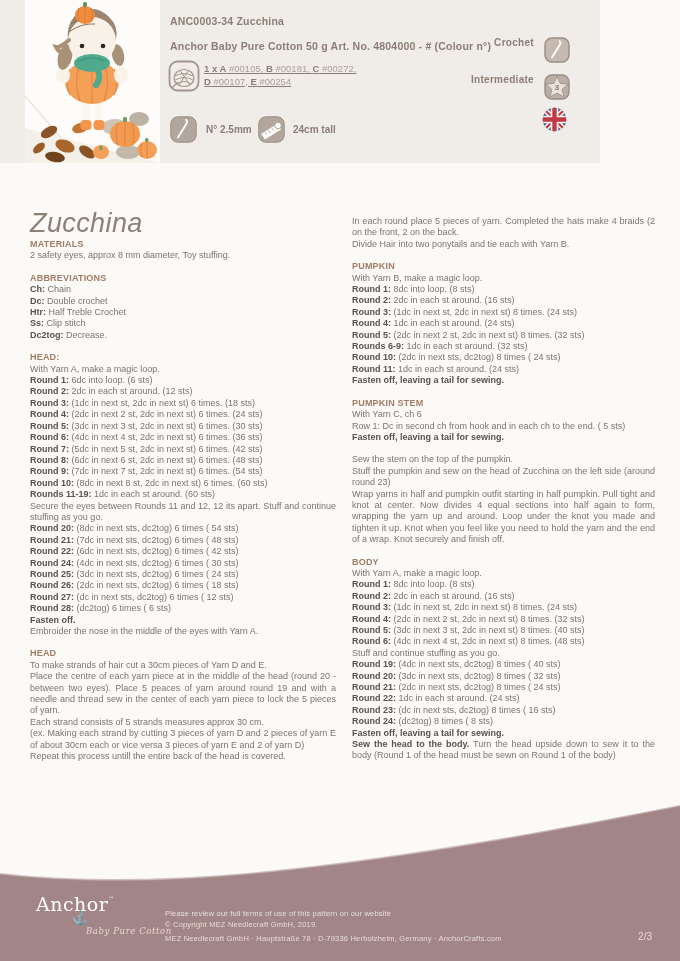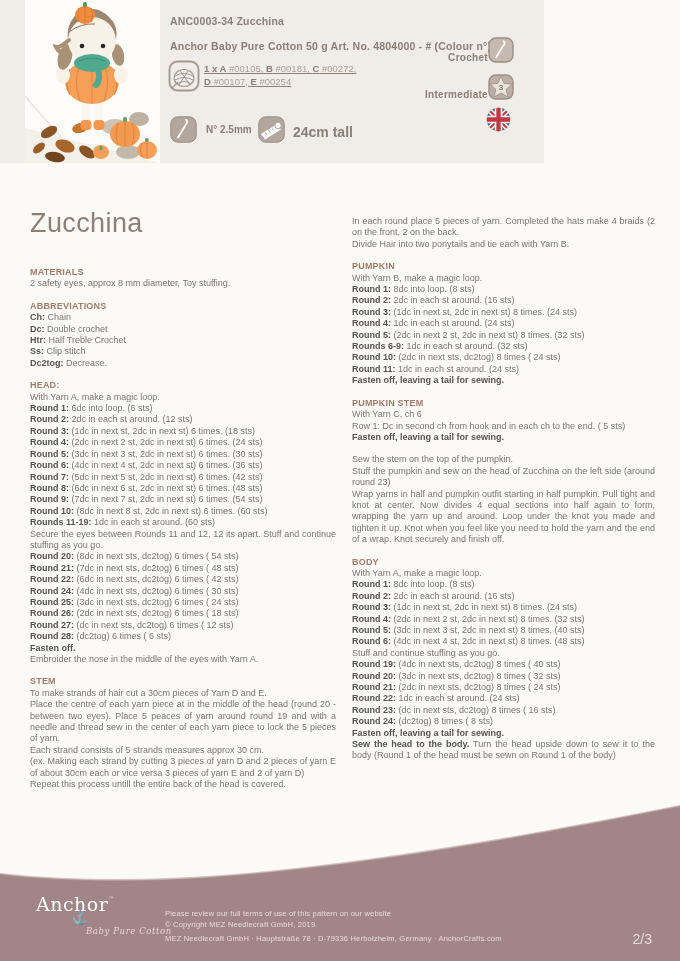--- a/index.html
+++ b/index.html
@@ -3,59 +3,59 @@
 <meta charset="utf-8">
 <style>
   html,body{margin:0;padding:0;}
   body{
     width:680px;height:961px;position:relative;overflow:hidden;
     background:#fbfaf7;
     font-family:"Liberation Sans",sans-serif;
     -webkit-font-smoothing:antialiased;
   }
   
-  .header{position:absolute;left:0;top:0;width:544px;height:163px;background:#f0ede8;}
+  .header{position:absolute;left:0;top:0;width:600px;height:163px;background:#f0ede8;}
   .photo{position:absolute;left:25px;top:0;width:135px;height:163px;}
   .pattern-id{position:absolute;left:170px;top:15px;font-size:10.5px;font-weight:bold;color:#8b7e75;letter-spacing:.2px;}
   .product-line{position:absolute;left:170px;top:40px;font-size:10.5px;font-weight:bold;color:#8b7e75;letter-spacing:.2px;}
   .yarn-icon{position:absolute;left:168px;top:60px;}
   .yarn-text{position:absolute;left:204px;top:63px;}
   .yarn-line{font-size:9.5px;line-height:12.5px;font-weight:bold;color:#8b7e75;text-decoration:underline;}
   .yarn-line .light{font-weight:normal;color:#aba098;}
   .tool-hook{position:absolute;left:170px;top:116px;}
   .hook-size{position:absolute;left:206px;top:124px;font-size:10px;font-weight:bold;color:#8b7e75;}
   .tool-tape{position:absolute;left:258px;top:116px;}
-  .finished-size{position:absolute;left:293px;top:124px;font-size:14px;font-weight:bold;color:#8b7e75;}
-  .badge-row{position:absolute;display:flex;align-items:flex-end;}
+  .finished-size{position:absolute;left:293px;top:124px;font-size:10px;font-weight:bold;color:#8b7e75;}
+  .badge-row{position:absolute;display:flex;align-items:flex-start;gap:10px;}
   .badge-row .blabel{font-size:10px;font-weight:bold;color:#8b7e75;letter-spacing:.3px;}
   .row-craft{top:37px;right:30px;}
   .row-level{top:74px;right:30px;}
   .flag{position:absolute;top:107px;right:33px;width:25px;height:25px;}
   
   .col{position:absolute;}
   .col-left{left:30px;top:208px;width:306px;}
   .col-right{left:352px;top:216px;width:303px;}
-  h1.title{margin:0 0 28px 0;font-size:27px;font-weight:400;color:#8d8077;letter-spacing:.4px;}
+  h1.title{margin:0 0 0 0;font-size:27px;font-weight:400;color:#8d8077;letter-spacing:.4px;font-style:italic;}
   .section{margin:0;}
   .section + .section{margin-top:11px;}
   .col-right .section:first-child{margin-top:0;}
   .sec-heading{font-size:9px;line-height:11.4px;font-weight:bold;color:#a17c68;letter-spacing:.2px;}
   .line{font-size:9px;line-height:11.4px;color:#7b7571;}
   .line b{color:#58534f;}
   .para{text-align:justify;}
   
   .footer-wave{position:absolute;left:0;bottom:0;width:680px;height:171px;}
   .logo{position:absolute;left:36px;top:893px;width:130px;height:60px;color:#fff;}
   .logo-main{font-family:"DejaVu Serif","Liberation Serif",serif;font-size:19px;letter-spacing:.5px;}
   .logo-main sup{font-size:6px;vertical-align:10px;}
   .logo-anchor{position:absolute;left:36px;top:17px;font-size:13px;transform:rotate(14deg);color:#fff;}
   .logo-sub{position:absolute;left:50px;top:33px;font-family:"DejaVu Serif","Liberation Serif",serif;font-style:italic;font-size:8.5px;color:#e8d7d1;letter-spacing:.6px;white-space:nowrap;}
   .footer-text{position:absolute;left:165px;top:908px;font-size:7.5px;line-height:11px;color:#e9dcd6;letter-spacing:.2px;}
   .footer-text .address{margin-top:3px;}
-  .page-num{position:absolute;right:28px;top:931px;font-size:14px;color:#eadcd6;}
+  .page-num{position:absolute;right:28px;top:931px;font-size:10px;color:#eadcd6;}
 </style>
 </head>
 <body>
 
 <div class="header">
 
   <svg class="photo" viewBox="0 0 135 163" aria-hidden="true">
     <rect width="135" height="163" fill="#fdfcfa"></rect>
     <path d="M0,96 L58,163" stroke="#eae4dc" stroke-width="1.5" fill="none"></path>
     <polygon points="0,128 135,163 0,163" fill="#f3efe9"></polygon>
@@ -204,21 +204,21 @@
         <div class="line"><b>Round 22:</b> (6dc in next  sts, dc2tog) 6 times ( 42 sts)</div>
         <div class="line"><b>Round 24:</b> (4dc in next  sts, dc2tog) 6 times ( 30 sts)</div>
         <div class="line"><b>Round 25:</b> (3dc in next  sts, dc2tog) 6 times ( 24 sts)</div>
         <div class="line"><b>Round 26:</b> (2dc in next  sts, dc2tog) 6 times ( 18 sts)</div>
         <div class="line"><b>Round 27:</b> (dc in next  sts, dc2tog) 6 times ( 12 sts)</div>
         <div class="line"><b>Round 28:</b> (dc2tog) 6 times ( 6 sts)</div>
         <div class="line"><b>Fasten off.</b></div>
         <div class="line">Embroider the nose in the middle of the eyes with Yarn A.</div>
       </div>
       <div class="section">
-        <div class="sec-heading">STEM</div>
+        <div class="sec-heading">HEAD</div>
         <div class="line">To make strands of hair cut a 30cm pieces of Yarn D and E.</div>
         <div class="line para">Place the centre of each  yarn piece at in the middle of the head (round 20 - between two eyes). Place 5 peaces of yarn around round 19 and with a needle and thread sew in the center of each yarn piece to lock the 5 pieces of yarn.</div>
         <div class="line">Each strand consists of 5 strands measures approx 30 cm.</div>
         <div class="line para">(ex. Making each strand by cutting 3 pieces of yarn D and 2 pieces of yarn E of about 30cm each or vice versa 3 pieces of yarn E and 2 of yarn D)</div>
         <div class="line">Repeat this process untill the entire back of the head is covered.</div>
       </div>
     </div>
 </div>
 <div class="col col-right" id="col-right-sections">
     <div class="section">

